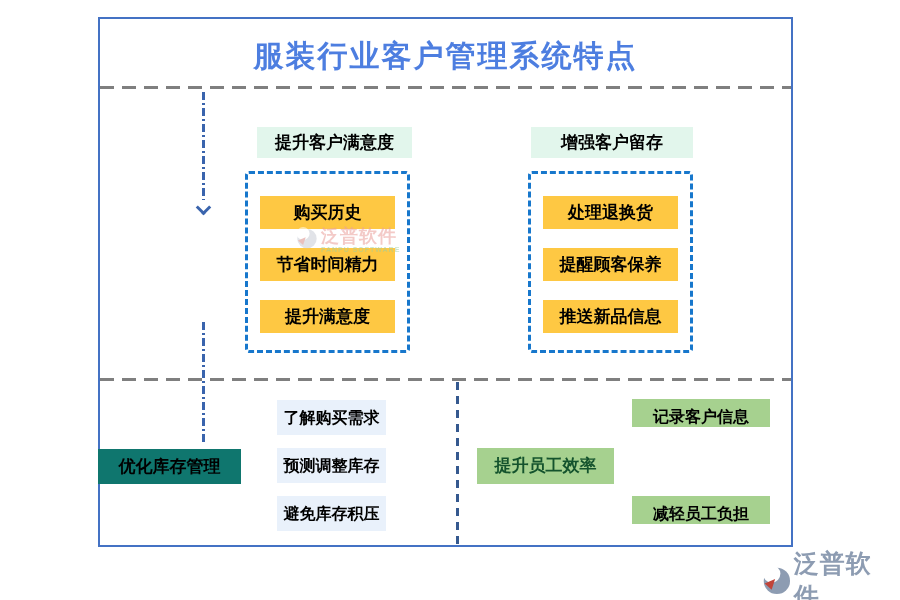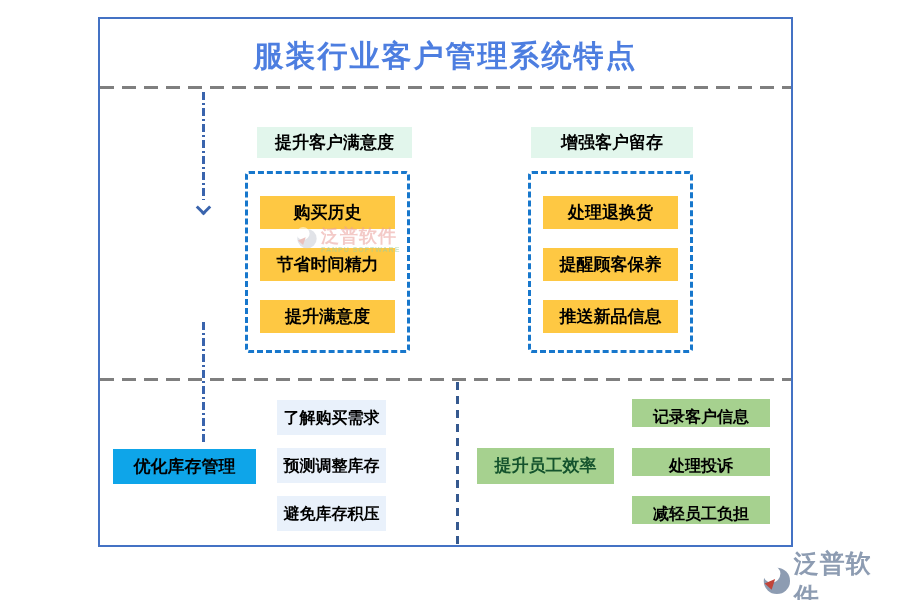--- a/index.html
+++ b/index.html
@@ -35,22 +35,22 @@
   .dashed-box { position:absolute; width:165px; height:182px;
            border:3px dashed #1777cc; border-radius:4px; top:171px; }
   .dashed-box.g1 { left:245px; }
   .dashed-box.g2 { left:528px; }
 
   .item-yellow { position:absolute; width:135px; height:33px; line-height:33px;
            background:#fec843; text-align:center; font-size:17px; font-weight:bold; color:#000; }
   .g1i { left:260px; } .g2i { left:543px; }
   .row1 { top:196px; } .row2 { top:248px; } .row3 { top:300px; }
 
-  .label-blue { position:absolute; left:113px; top:449px; width:143px; height:35px;
-           line-height:35px; background:#0ea5e9; text-align:center; font-size:17px;
+  .label-blue { position:absolute; left:98px; top:449px; width:143px; height:35px;
+           line-height:35px; background:#0f766e; text-align:center; font-size:17px;
            font-weight:bold; color:#000; }
   .item-blue { position:absolute; left:277px; width:109px; height:35px; line-height:35px;
            background:#e9f1fb; text-align:center; font-size:16px; font-weight:bold; color:#000; }
   .b1 { top:400px; } .b2 { top:448px; } .b3 { top:496px; }
 
   .label-green { position:absolute; left:477px; top:448px; width:137px; height:36px;
            line-height:36px; background:#a6d18f; text-align:center; font-size:17px;
            font-weight:bold; color:#14532d; }
   .item-green { position:absolute; left:632px; width:138px; height:28px; line-height:35px;
            background:#a6d18f; text-align:center; font-size:16px; font-weight:bold; color:#000; }
@@ -95,21 +95,20 @@
   <div class="item-yellow g2i row2">提醒顾客保养</div>
   <div class="item-yellow g2i row3">推送新品信息</div>
 
   <div class="label-blue">优化库存管理</div>
   <div class="item-blue b1">了解购买需求</div>
   <div class="item-blue b2">预测调整库存</div>
   <div class="item-blue b3">避免库存积压</div>
 
   <div class="label-green">提升员工效率</div>
   <div class="item-green c1">记录客户信息</div>
-  <div class="item-green c2">处理投诉</div>
   <div class="item-green c3">减轻员工负担</div>
 
   <div class="watermark">
     <svg width="22" height="24" viewBox="0 0 34 36">
       <circle cx="17" cy="19" r="15" fill="#c9cdd6"></circle>
       <circle cx="11" cy="11" r="10" fill="#ffffff"></circle>
       <path d="M3 22 L15 17 L11 29 Z" fill="#d98e88"></path>
     </svg>
     <div class="wm-text">
       <div class="wm-name">泛普软件</div>

